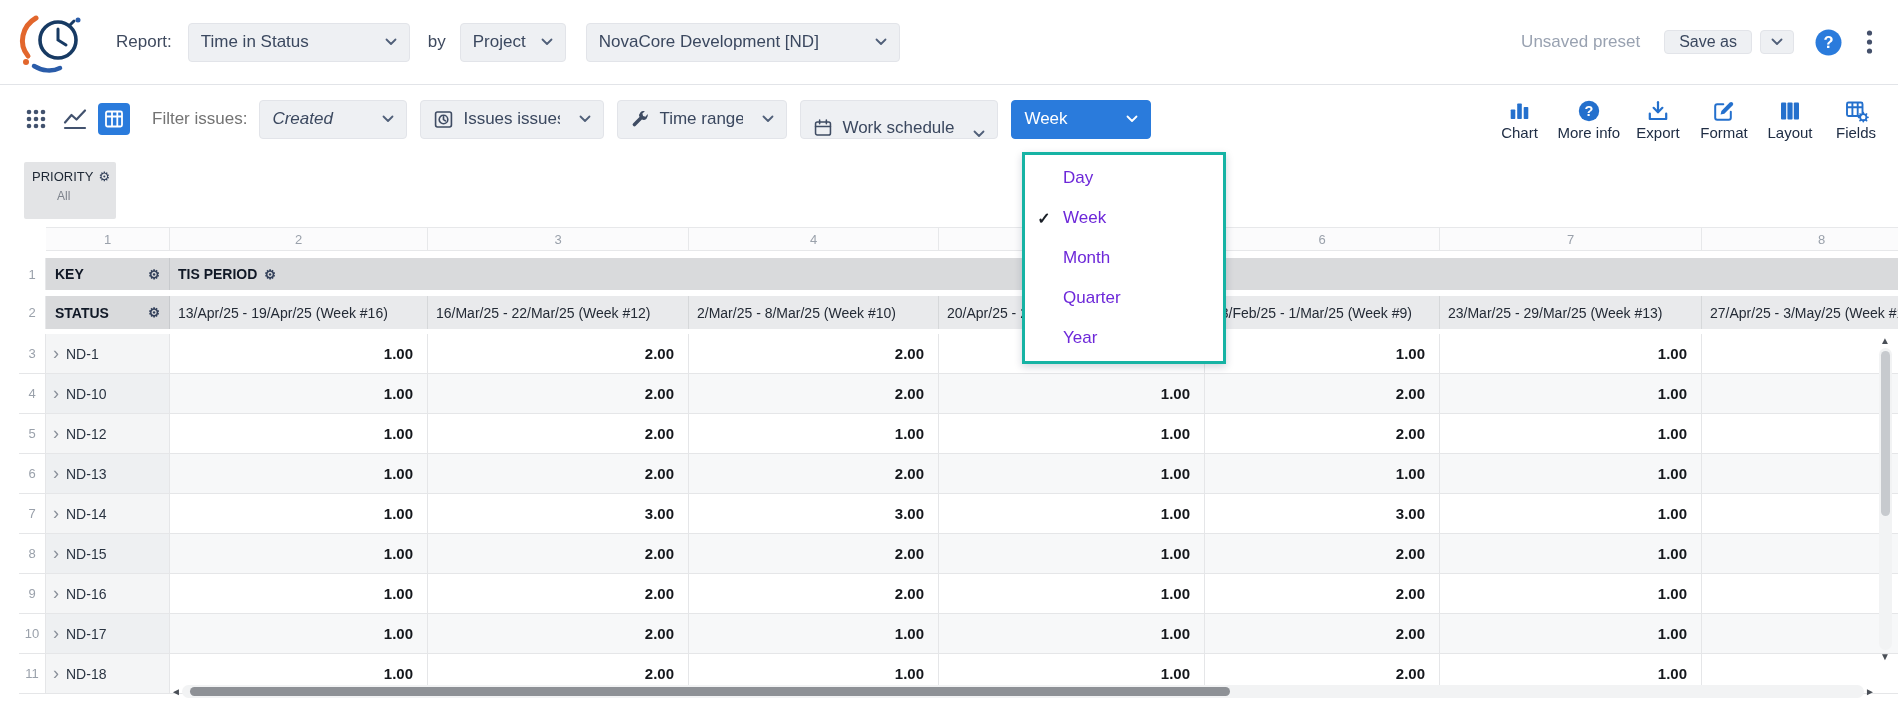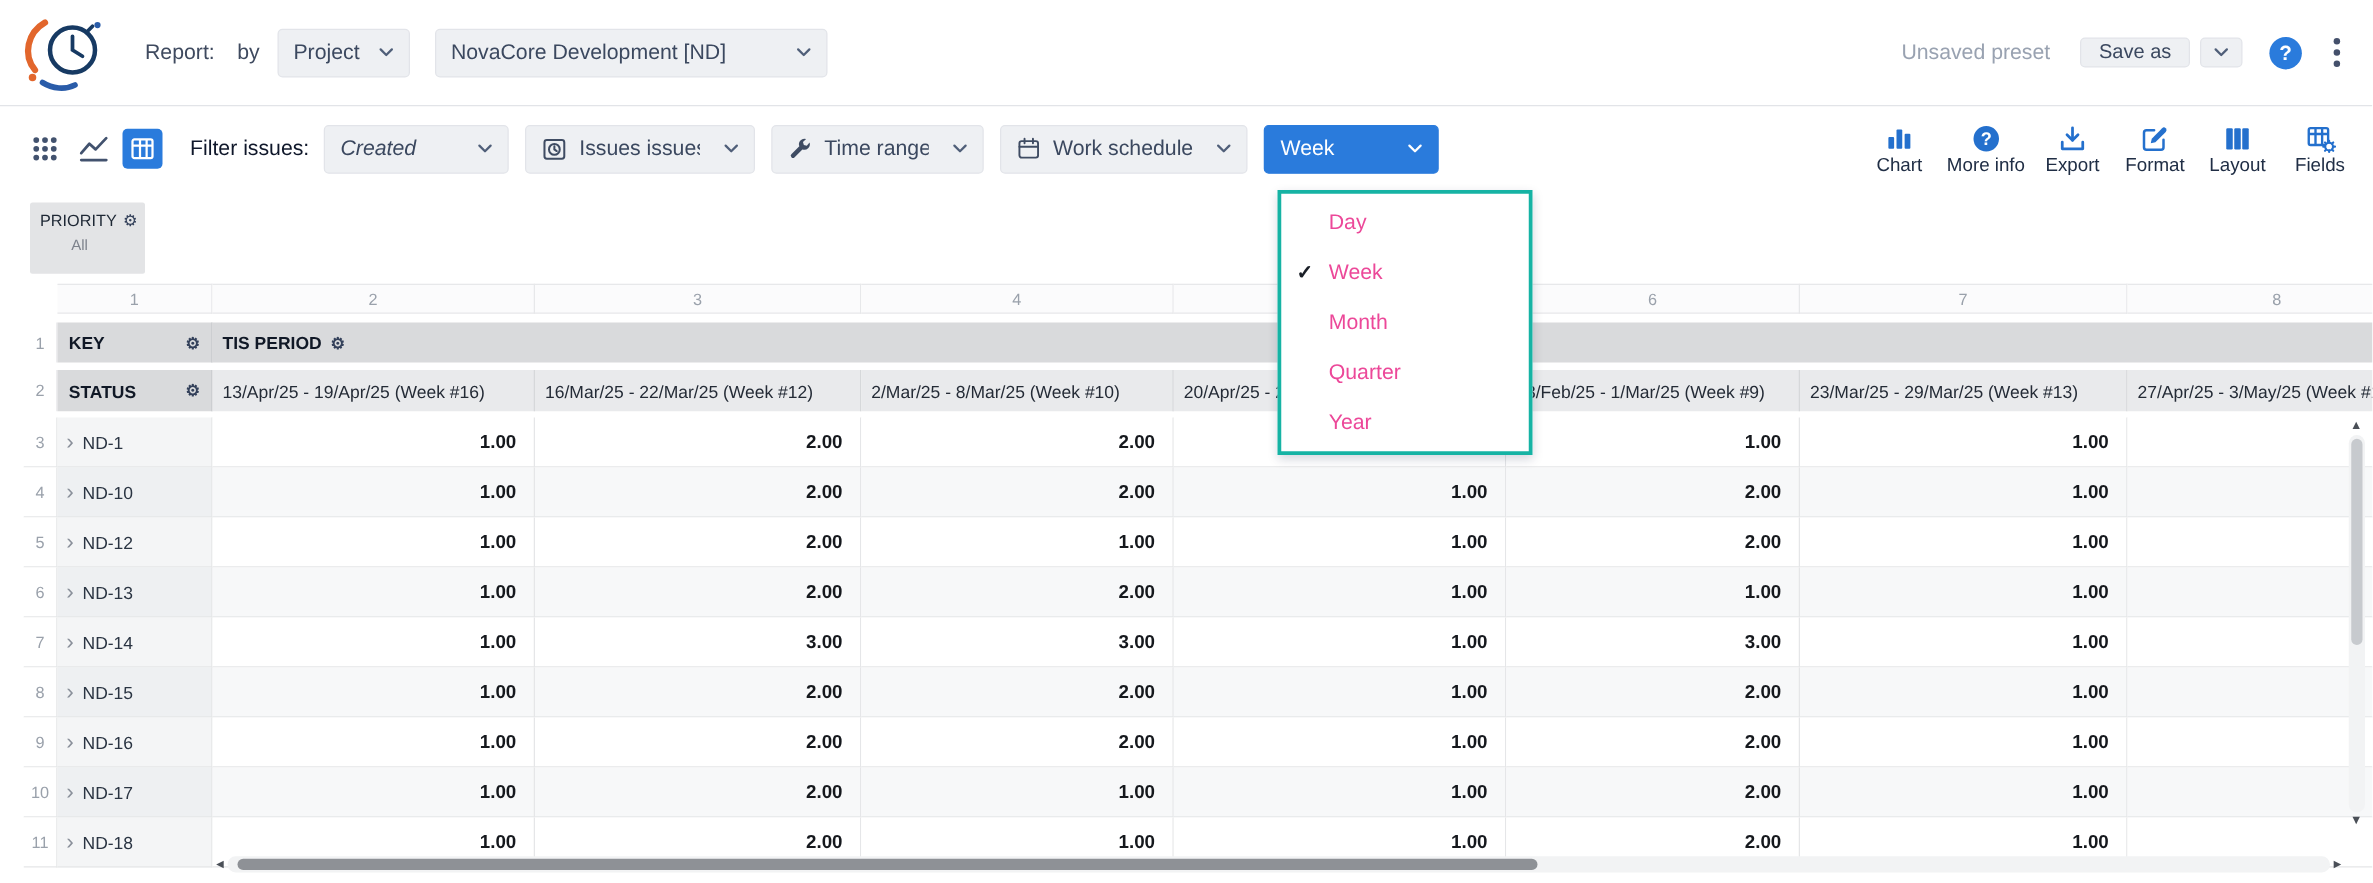--- a/index.html
+++ b/index.html
@@ -29,26 +29,26 @@
   .btn-chev { margin-left:8px; padding:0 10px; color:#505f79; }
   .help-btn { margin-left:20px; display:flex; cursor:pointer; }
   .kebab-btn { margin-left:18px; margin-right:20px; display:flex; cursor:pointer; padding:2px 5px; }
 
   
   .toolbar { position:absolute; top:86px; left:0; width:100%; height:66px; background:#fff;
              display:flex; align-items:center; z-index:20; }
   .viewicons { display:flex; align-items:center; gap:7px; margin-left:20px; }
   .vicon { width:32px; height:32px; display:flex; align-items:center; justify-content:center; cursor:pointer; }
   .vicon.selected { background:#2a7bdc; border-radius:4px; }
-  .tlabel { margin-left:22px; font-size:17px; color:#0f172a; white-space:nowrap; }
+  .tlabel { margin-left:22px; font-size:17px; color:#737373; white-space:nowrap; }
   .dd-created { width:148px; margin-left:12px;font-style:italic; }
   .tool-btn { margin-left:13px; gap:9px; }
   .dd-issues { width:184px; }
   .dd-time   { width:170px; }
-  .dd-sched  { width:198px; }
+  .dd-sched  { width:198px;align-items:flex-end; }
   .dd-week   { width:140px; margin-left:13px; background:#2a7bdc; border-color:#2a7bdc; color:#fff; }
   .dd-week .chev { color:#fff; }
   .actions { margin-left:auto; margin-right:14px; display:flex; gap:10px; }
   .action { min-width:56px; display:flex; flex-direction:column; align-items:center; gap:1px; cursor:pointer; }
   .aicon { height:25px; display:flex; align-items:flex-end; }
   .alabel { font-size:15px; color:#202e45; white-space:nowrap; }
 
   
   .table-area { position:absolute; left:19px; top:162px; width:1930px; z-index:5; }
   .grid-row { display:grid; grid-template-columns:27px 124px 258px 261px 250px 266px 235px 262px 240px; }
@@ -87,21 +87,21 @@
   .data-row:nth-child(even) .cell { background:#f7f8f9; }
   .data-row:nth-child(even) .keycell { background:#eef0f2 !important; }
   .data-row .rnum { background:#fff !important; }
 
   
   .period-menu { position:absolute; left:1022px; top:152px; width:204px; background:#fff;
                  border:3px solid #16b3a4; padding:3px 0; z-index:60;
                  box-shadow:0 3px 8px rgba(9,30,66,.18); }
   .menu-item { height:40px; display:flex; align-items:center; cursor:pointer; }
   .mcheck { width:38px; text-align:center; font-size:16px; font-weight:bold; color:#1a1f27; flex:none; }
-  .mtext { font-size:17px; color:#ec4899; }
+  .mtext { font-size:17px; color:#6d28d9; }
 
   
   .hscroll { position:absolute; left:170px; top:684px; width:1706px; height:15px; z-index:40;
              display:flex; align-items:center; }
   .hs-arrow { width:12px; font-size:10px; color:#4a4f57; text-align:center; cursor:pointer; user-select:none; flex:none; }
   .hs-track { position:relative; flex:1; height:13px; background:#f2f3f4; border-radius:7px; }
   .hs-thumb { position:absolute; left:8px; top:2px; width:1040px; height:9px; background:#8e9196;
               border-radius:5px; cursor:grab; }
   .vscroll { position:absolute; left:1877px; top:334px; width:16px; height:330px; z-index:40;
              display:flex; flex-direction:column; align-items:center; }
@@ -121,20 +121,28 @@
         <path d="M24 8C10 16 6 34 16 46" fill="none" stroke="#e2662c" stroke-width="5" stroke-linecap="round"></path>
         <path d="M22 56c8 5 18 6 26 2" fill="none" stroke="#2a5ca9" stroke-width="4.5" stroke-linecap="round"></path>
         <circle cx="14" cy="52" r="3" fill="#e2662c"></circle>
         <circle cx="66" cy="10" r="2.5" fill="#2a5ca9"></circle>
         <circle cx="46" cy="30" r="18" fill="#fff" stroke="#173a63" stroke-width="3.6"></circle>
         <path d="M46 19v11l8 5" fill="none" stroke="#173a63" stroke-width="3" stroke-linecap="round"></path>
         <path d="M58 15l4-4" stroke="#173a63" stroke-width="3" stroke-linecap="round"></path>
       </svg>
     </div>
     <span class="hlabel lab-report">Report:</span>
+    <div class="dd dd-report">
+      <span class="btext">Time in Status</span>
+      <span class="chev">
+        <svg width="12" height="8" viewBox="0 0 12 8">
+            <path d="M1.5 1.5 6 6l4.5-4.5" fill="none" stroke="currentColor" stroke-width="1.8" stroke-linecap="round" stroke-linejoin="round"></path>
+          </svg>
+      </span>
+    </div>
     <span class="hlabel lab-by">by</span>
     <div class="dd dd-groupby">
       <span class="btext">Project</span>
       <span class="chev">
         <svg width="12" height="8" viewBox="0 0 12 8">
             <path d="M1.5 1.5 6 6l4.5-4.5" fill="none" stroke="currentColor" stroke-width="1.8" stroke-linecap="round" stroke-linejoin="round"></path>
           </svg>
       </span>
     </div>
     <div class="dd dd-project">

